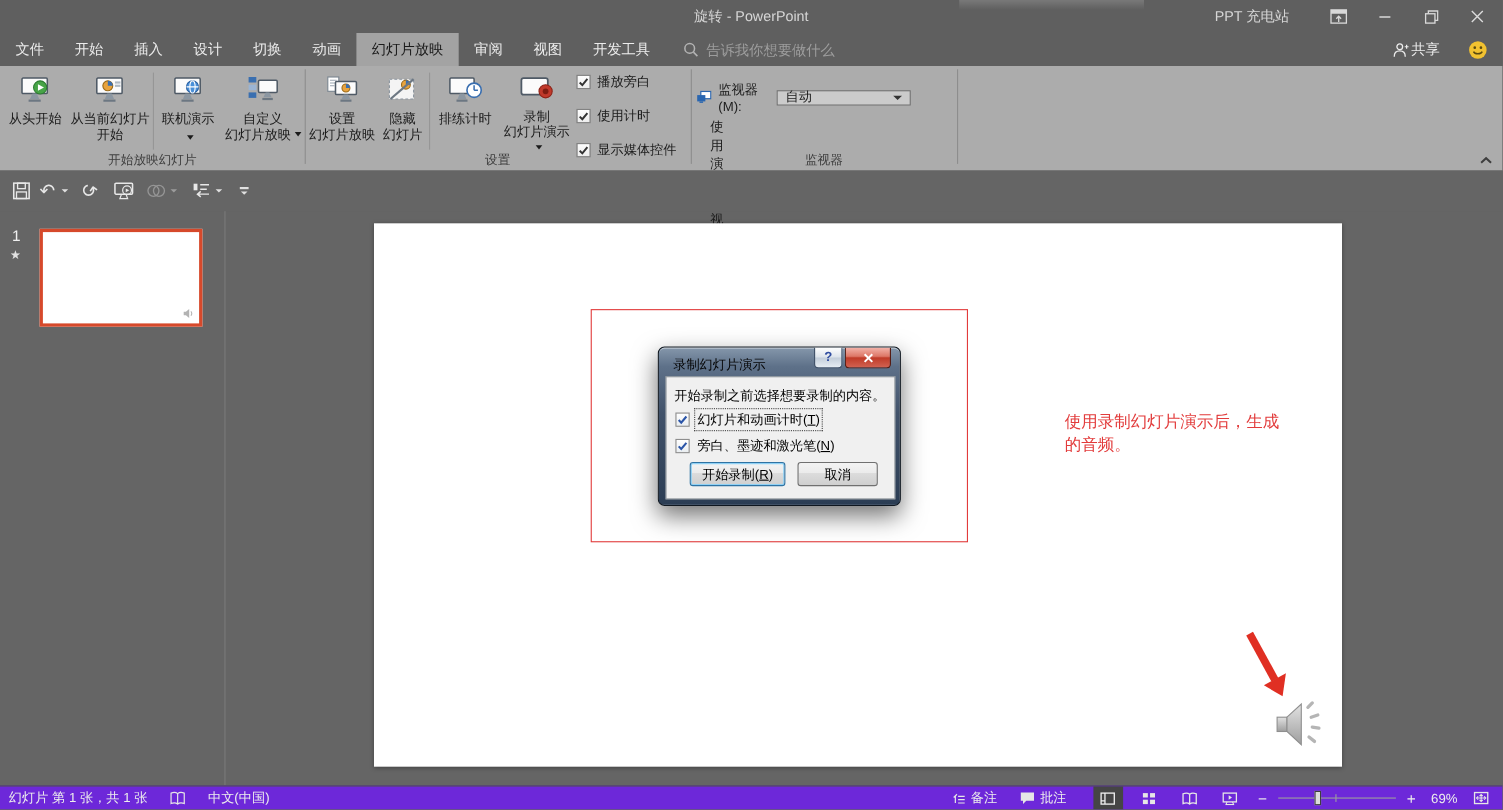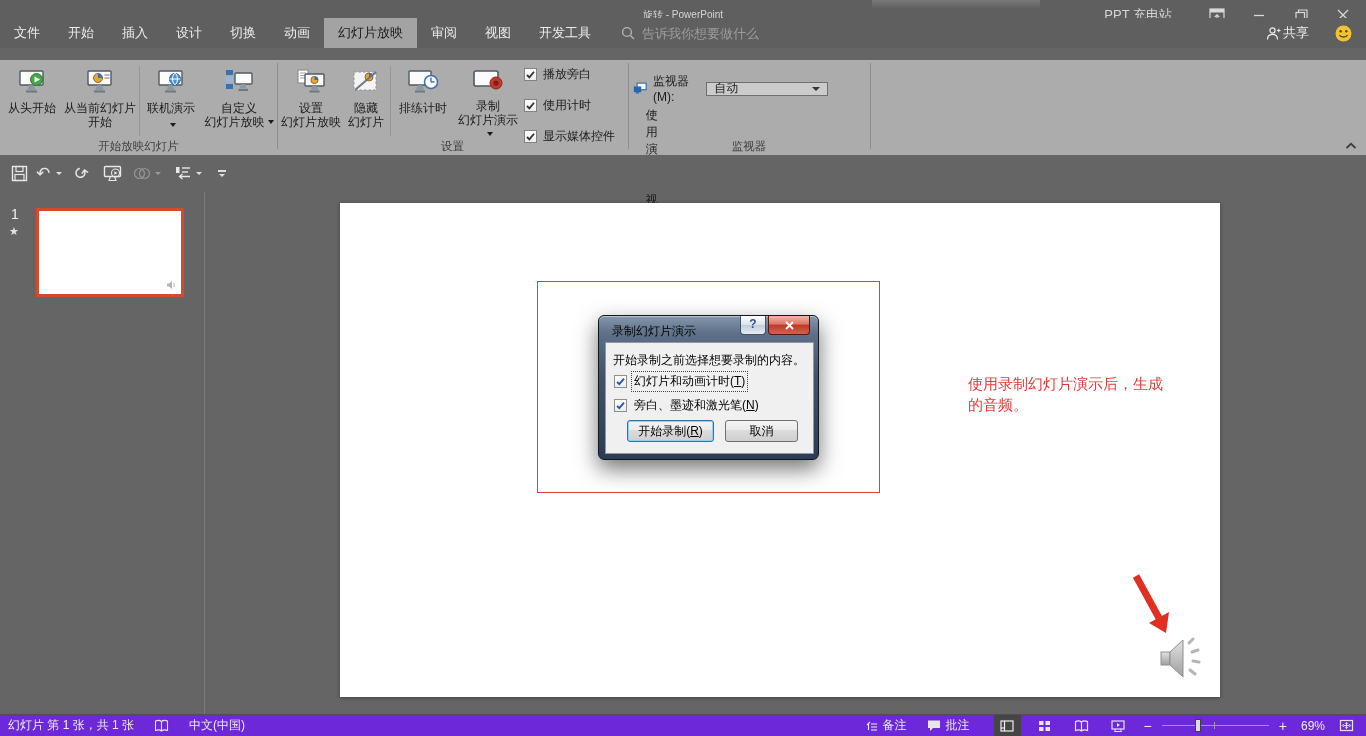--- a/index.html
+++ b/index.html
@@ -10,28 +10,28 @@
     font-family:"Liberation Sans","DejaVu Sans",sans-serif;
     -webkit-font-smoothing:antialiased;
   }
   svg { display:block; }
 
   
   .titlebar { position:absolute; left:0; top:0; width:1366px; height:30px; background:#5f5f5f; color:#d9d9d9; }
   .tb-glow { position:absolute; left:872px; top:0; width:168px; height:9px;
              background:linear-gradient(180deg,rgba(255,255,255,.16),rgba(255,255,255,0)); }
   .tb-title { position:absolute; left:0; top:0; width:100%; height:30px; line-height:30px;
-              text-align:center; font-size:10px; color:#d6d6d6; }
+              text-align:center; font-size:13px; color:#d6d6d6; }
   .tb-right { position:absolute; right:0; top:0; height:30px; display:flex; align-items:center; }
   .tb-brand { font-size:13px; color:#d6d6d6; margin-right:24px; }
   .tb-btn { width:42px; height:30px; display:flex; align-items:center; justify-content:center; }
   .tb-btn.close { margin-right:2px; }
 
   
-  .tabrow { position:absolute; left:0; top:18px; width:1366px; height:30px; background:#5f5f5f;
+  .tabrow { position:absolute; left:0; top:30px; width:1366px; height:30px; background:#5f5f5f;
             display:flex; align-items:stretch; color:#ececec; font-size:13px; }
   .tab { padding:0 14px; line-height:30px; white-space:nowrap; }
   .tab.active { background:#a3a3a3; color:#1a1a1a; }
   .tab-search { display:flex; align-items:center; margin-left:16px; gap:7px; }
   .tab-search input { background:transparent; border:none; outline:none; width:150px;
                       font-size:13px; color:#cfcfcf; font-family:inherit; }
   .tab-search input::placeholder { color:#9d9d9d; }
   .tabrow-right { margin-left:auto; display:flex; align-items:center; gap:26px; padding-right:14px; }
   .share { display:flex; align-items:center; gap:2px; line-height:30px; }
 

